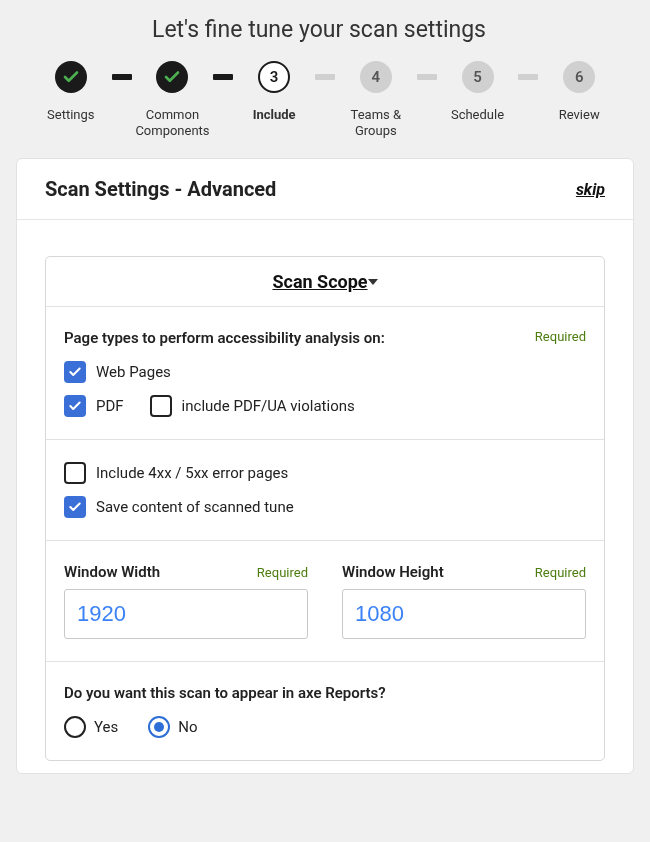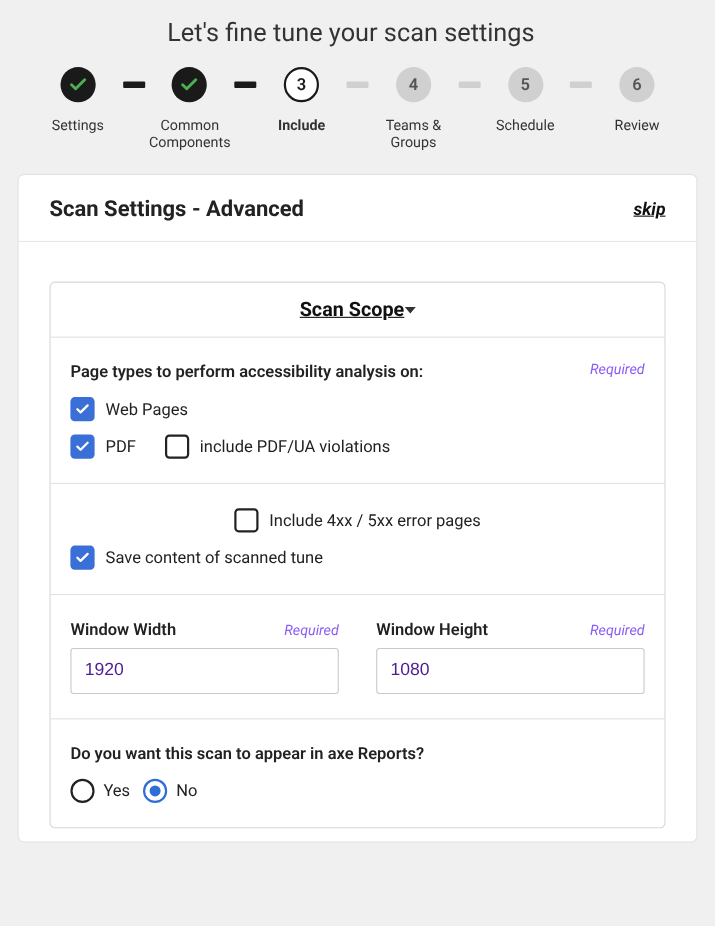--- a/index.html
+++ b/index.html
@@ -134,22 +134,21 @@
     justify-content: space-between;
     align-items: flex-start;
   }
   .q-label {
     font-size: 15px;
     font-weight: 600;
     color: #222;
   }
   .req {
     font-size: 13px;
-    font-style: italic;
-    color: #8b5cf6;
+    color: #4d7c0f;
   }
   .cb-line {
     display: flex;
     align-items: center;
     margin-top: 12px;
     gap: 10px;
     font-size: 15px;
     color: #222;
   }
   .cb-line.first { margin-top: 14px; }
@@ -163,27 +162,27 @@
   .cbox.unchecked { border: 2.5px solid #222; }
   .cbox .tick { width: 14px; height: 14px; }
 
   .dims { display: flex; gap: 34px; }
   .dim { flex: 1; }
   .dim-head { display: flex; justify-content: space-between; align-items: baseline; margin-bottom: 8px;}
   .dim-label { font-size: 15px; font-weight: 600; color: #222; }
   .dim input {
     width: 100%;
     padding: 11px 12px;
-    font-size: 16px;
+    font-size: 22px;
     border: 1px solid #c9c9c9;
     border-radius: 3px;
-    color: #4c1d95;
-  }
-
-  .radio-row { display: flex; gap: 12px; margin-top: 14px; align-items: center; }
+    color: #3b82f6;
+  }
+
+  .radio-row { display: flex; gap: 30px; margin-top: 14px; align-items: center; }
   .radio-opt { display: flex; align-items: center; gap: 8px; font-size: 15px; cursor: pointer; }
   .radio {
     width: 22px; height: 22px; border-radius: 50%;
     border: 2.5px solid #222;
     display: inline-flex; align-items: center; justify-content: center;
   }
   .radio.sel { border-color: #2d6fd6; }
   .radio.sel::after {
     content: ""; width: 10px; height: 10px; border-radius: 50%; background: #2d6fd6;
   }
@@ -270,21 +269,21 @@
             <span>PDF</span>
           </span>
           <span class="group">
             <span class="cbox unchecked"></span>
             <span>include PDF/UA violations</span>
           </span>
         </div>
       </div>
 
       <div class="sub">
-        <div class="cb-line" style="margin-top:0;justify-content:center;">
+        <div class="cb-line" style="margin-top:0;">
           <span class="cbox unchecked"></span>
           <span>Include 4xx / 5xx error pages</span>
         </div>
         <div class="cb-line">
           <span class="cbox checked">
               <svg class="tick" viewBox="0 0 24 24">
                 <path fill="none" stroke="#fff" stroke-width="3.5" stroke-linecap="round" stroke-linejoin="round" d="M4 12l5 5L20 6"></path>
               </svg>
             </span>
           <span>Save content of scanned tune</span>

